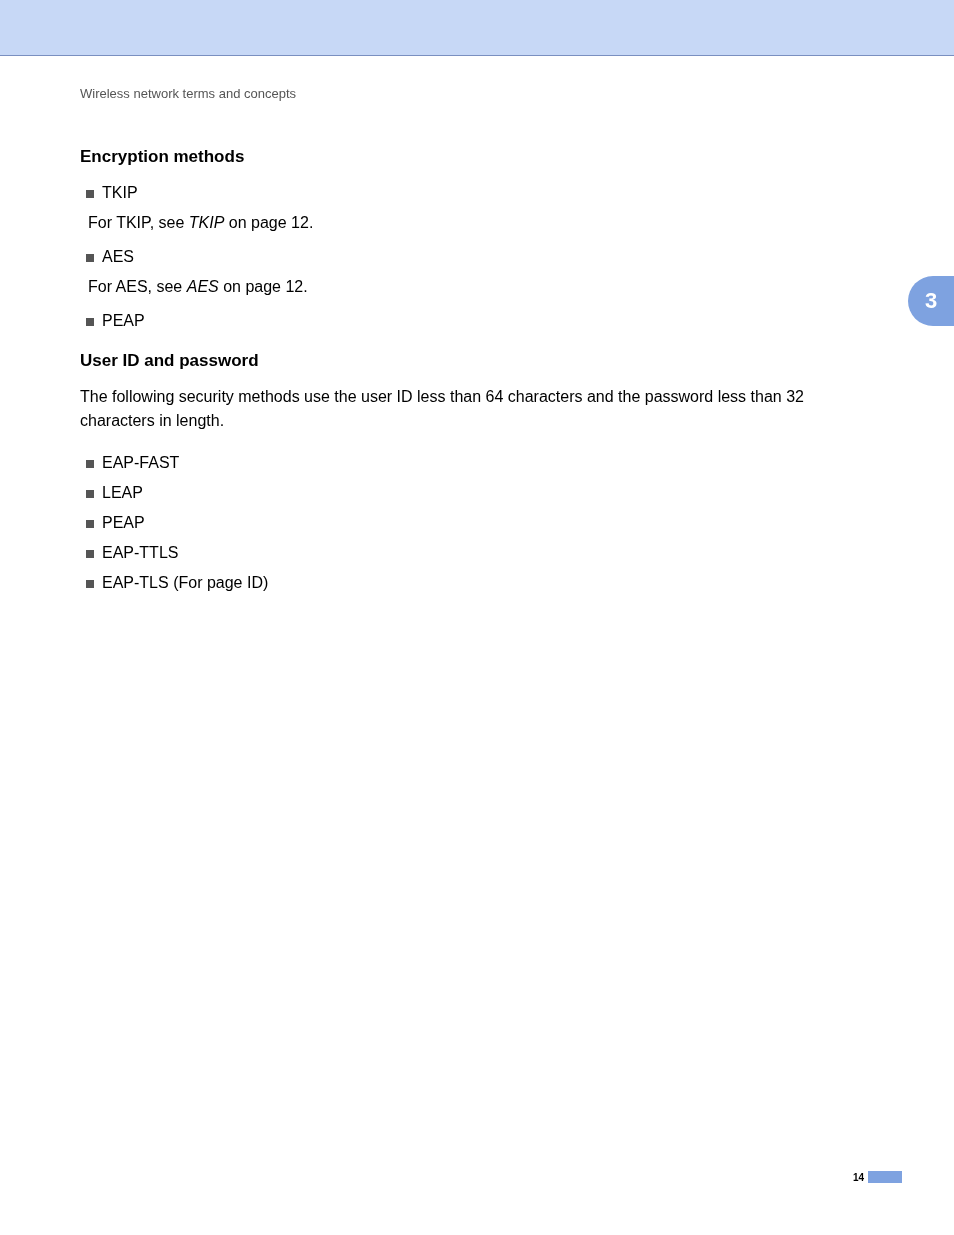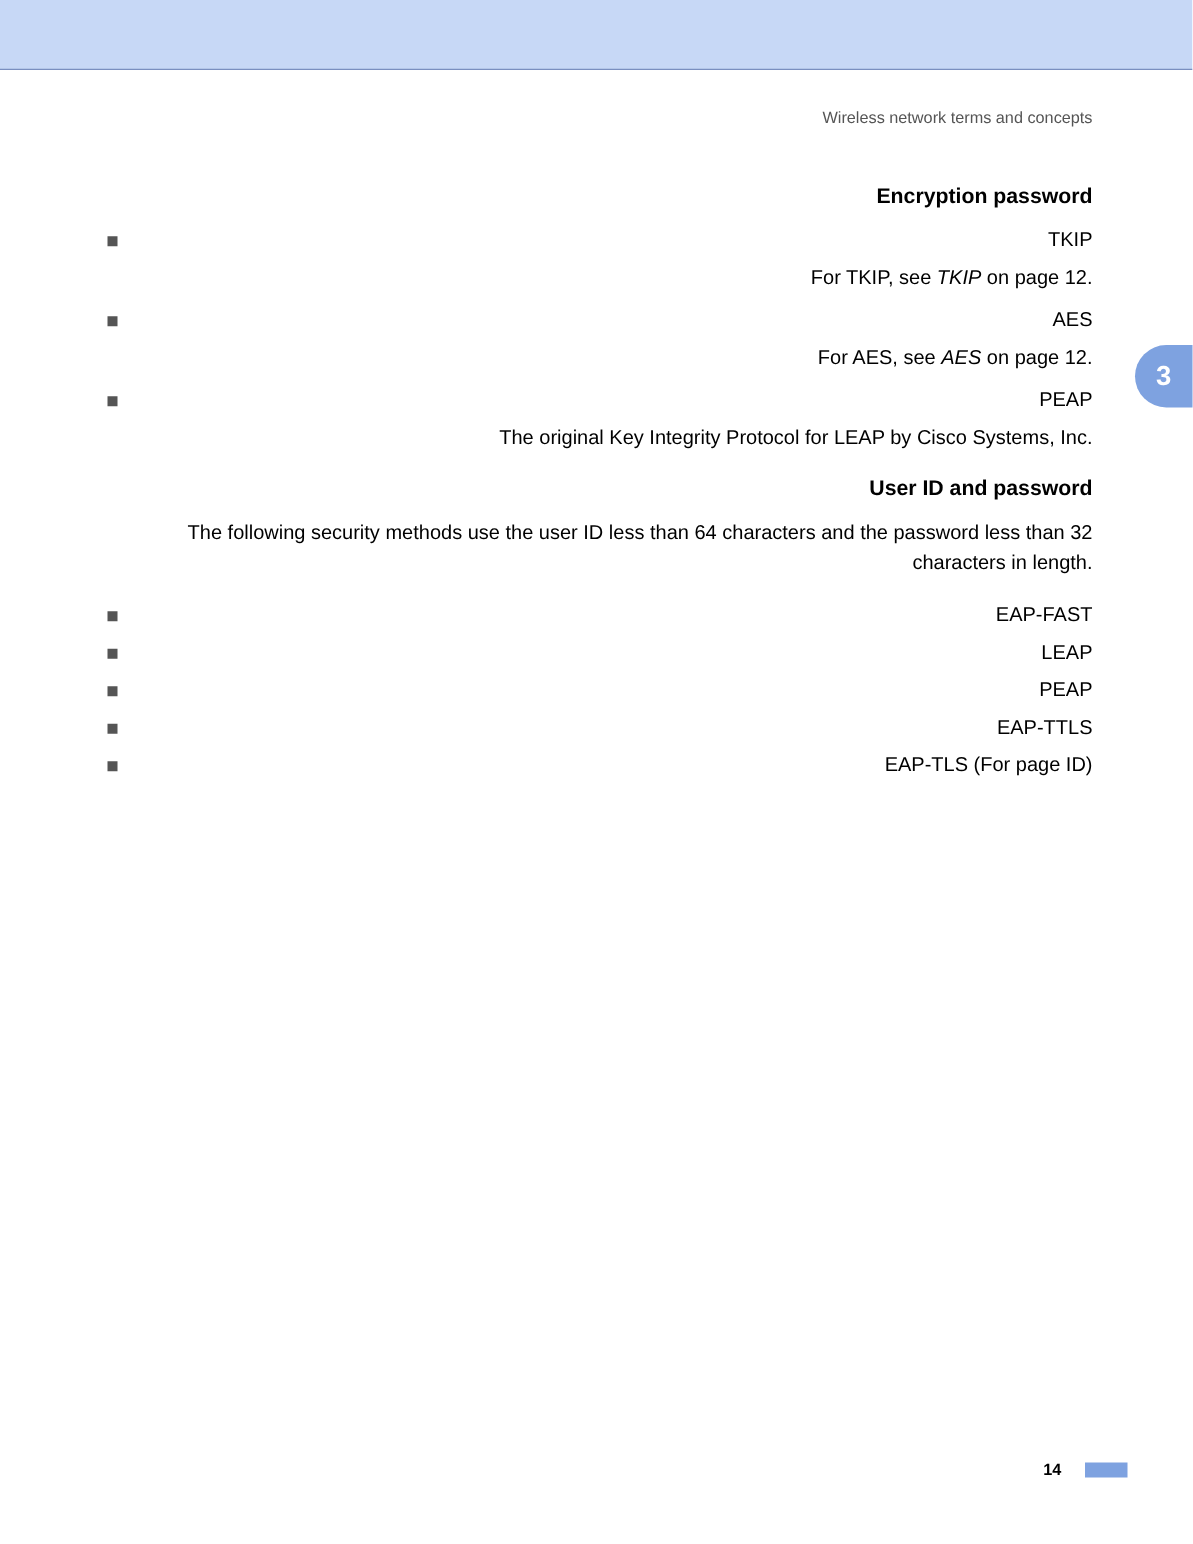--- a/index.html
+++ b/index.html
@@ -1,15 +1,15 @@
 <!DOCTYPE html>
 <html><head>
 <meta charset="utf-8">
 <style>
-  * { box-sizing: border-box; margin: 0; padding: 0; text-align: right; }
+  * { box-sizing: border-box; margin: 0; padding: 0; }
   html, body { width: 954px; height: 1235px; background: #ffffff; font-family: Arial, Helvetica, sans-serif; color: #000; }
   .top-band {
     width: 100%;
     height: 56px;
     background: #c7d8f6;
     border-bottom: 1px solid #7a8fc0;
   }
   .page-body {
     position: relative;
     width: 100%;
@@ -75,42 +75,42 @@
   }
   
   .footer {
     position: absolute;
     bottom: 52px;
     right: 52px;
     display: flex;
     align-items: center;
   }
   .page-num {
-    font-size: 13px;
+    font-size: 10px;
     font-weight: bold;
-    margin-right: 19px;
+    margin-right: 4px;
   }
   .footer-block {
     width: 34px;
     height: 12px;
     background: #7ea2e0;
   }
 </style>
 </head>
 <body>
 
 <div class="top-band"></div>
 
 <div class="side-tab">3</div>
 
 <div class="page-body">
 
   <div class="running-header">Wireless network terms and concepts</div>
 
-  <div class="section-heading">Encryption password</div>
+  <div class="section-heading">Encryption methods</div>
 
   <div class="bullet-block">
     <div class="bullet-row">
       <span class="square"></span>
       <span class="bullet-text">TKIP</span>
     </div>
     <div class="sub-text">
       <span>For TKIP, see </span><span class="italic">TKIP</span><span> on page 12.</span>
     </div>
   </div>
@@ -123,21 +123,20 @@
     <div class="sub-text">
       <span>For AES, see </span><span class="italic">AES</span><span> on page 12.</span>
     </div>
   </div>
 
   <div class="bullet-block">
     <div class="bullet-row">
       <span class="square"></span>
       <span class="bullet-text">PEAP</span>
     </div>
-    <div class="sub-text">The original Key Integrity Protocol for LEAP by Cisco Systems, Inc.</div>
   </div>
 
   <div class="section-heading" style="margin-top:18px;">User ID and password</div>
 
   <div class="intro-para">The following security methods use the user ID less than 64 characters and the password less than 32 characters in length.</div>
 
   <div class="bullet-row">
     <span class="square"></span>
     <span class="bullet-text">EAP-FAST</span>
   </div>

